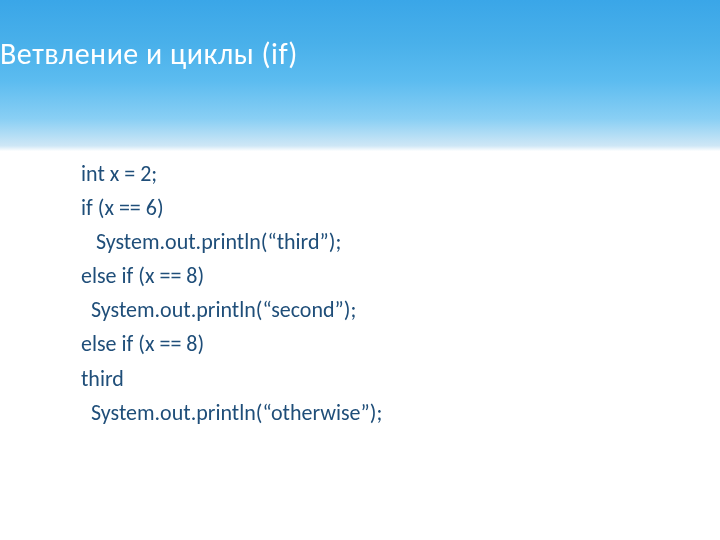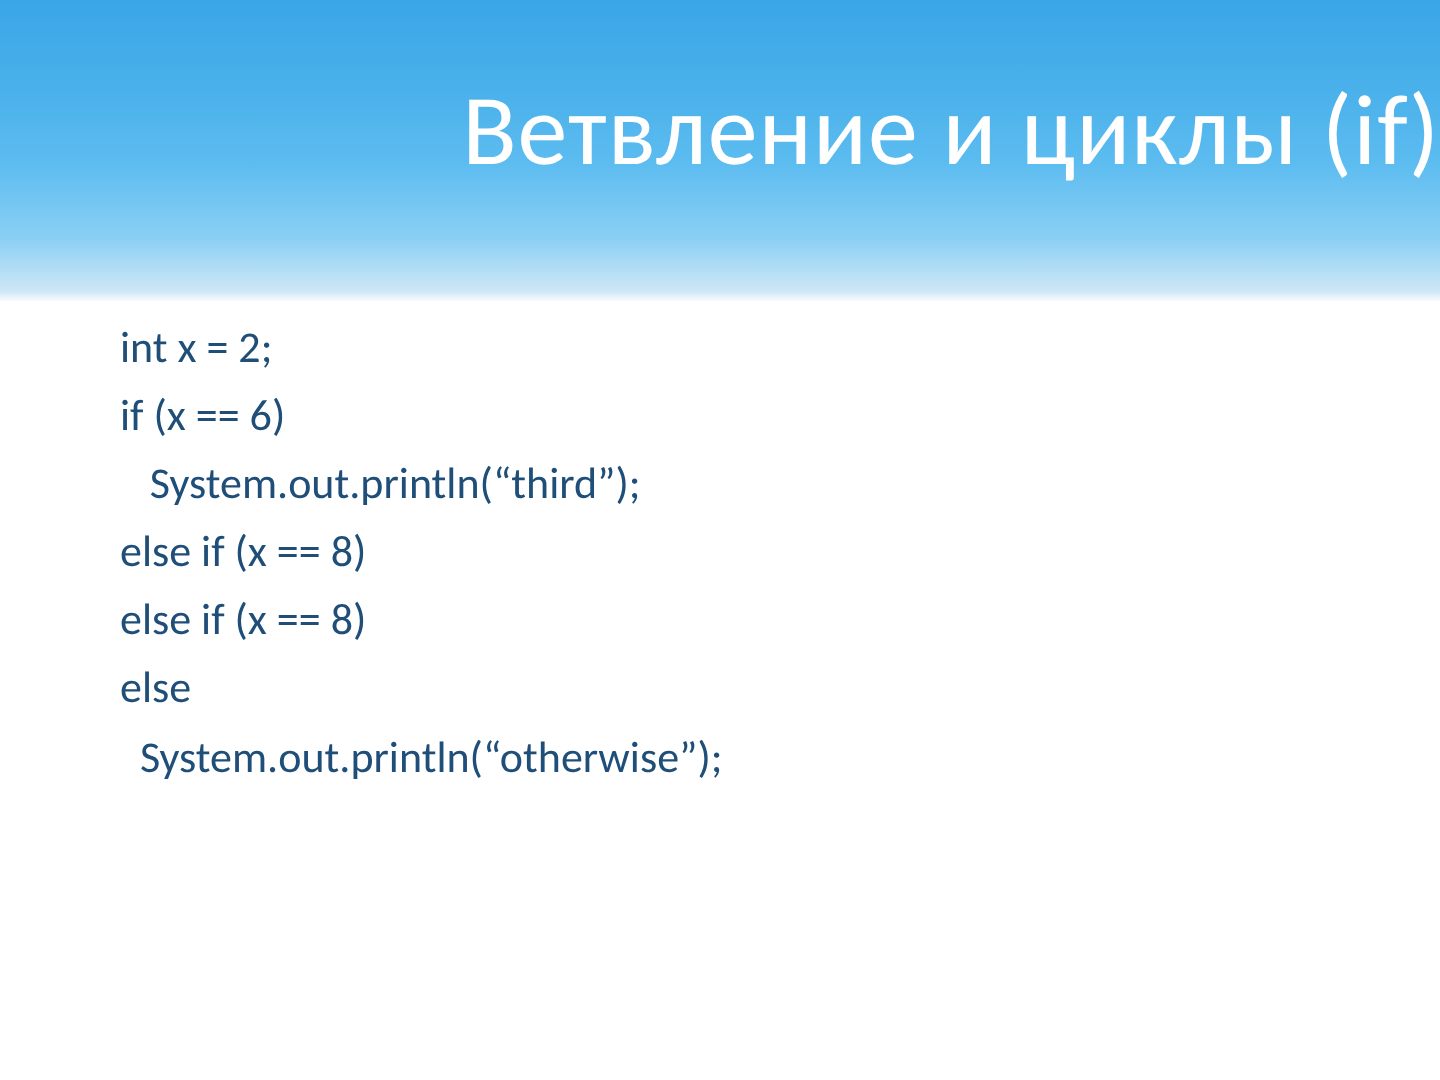--- a/index.html
+++ b/index.html
@@ -22,47 +22,49 @@
       #ffffff 28%,
       #ffffff 100%);
     position: relative;
     box-sizing: border-box;
   }
   .title {
     position: absolute;
     top: 35px;
     left: 0;
     width: 100%;
-    text-align: right;
+    text-align: left;
     color: #ffffff;
-    font-size: 50px;
+    font-size: 30px;
     font-weight: 400;
     letter-spacing: 0.5px;
   }
   .body {
     position: absolute;
     top: 157px;
     left: 60px;
     right: 60px;
     color: #1f4e79;
     font-size: 22px;
     line-height: 1.55;
   }
   .code-line {
     white-space: pre;
+    margin-left: 21px;
   }
 </style>
 </head>
 <body>
 
 <div class="slide">
   <div class="title">Ветвление и циклы (if)</div>
   <div class="body">
     <div class="code-line">int x = 2;</div>
     <div class="code-line"></div>
     <div class="code-line">if (x == 6)</div>
     <div class="code-line">   System.out.println(“third”);</div>
     <div class="code-line">else if (x == 8)</div>
+    <div class="code-line">  System.out.println(“second”);</div>
     <div class="code-line">else if (x == 8)</div>
-    <div class="code-line">else</div>
+    <div class="code-line">third</div>
     <div class="code-line">  System.out.println(“otherwise”);</div>
   </div>
 </div>
 
 </body></html>

